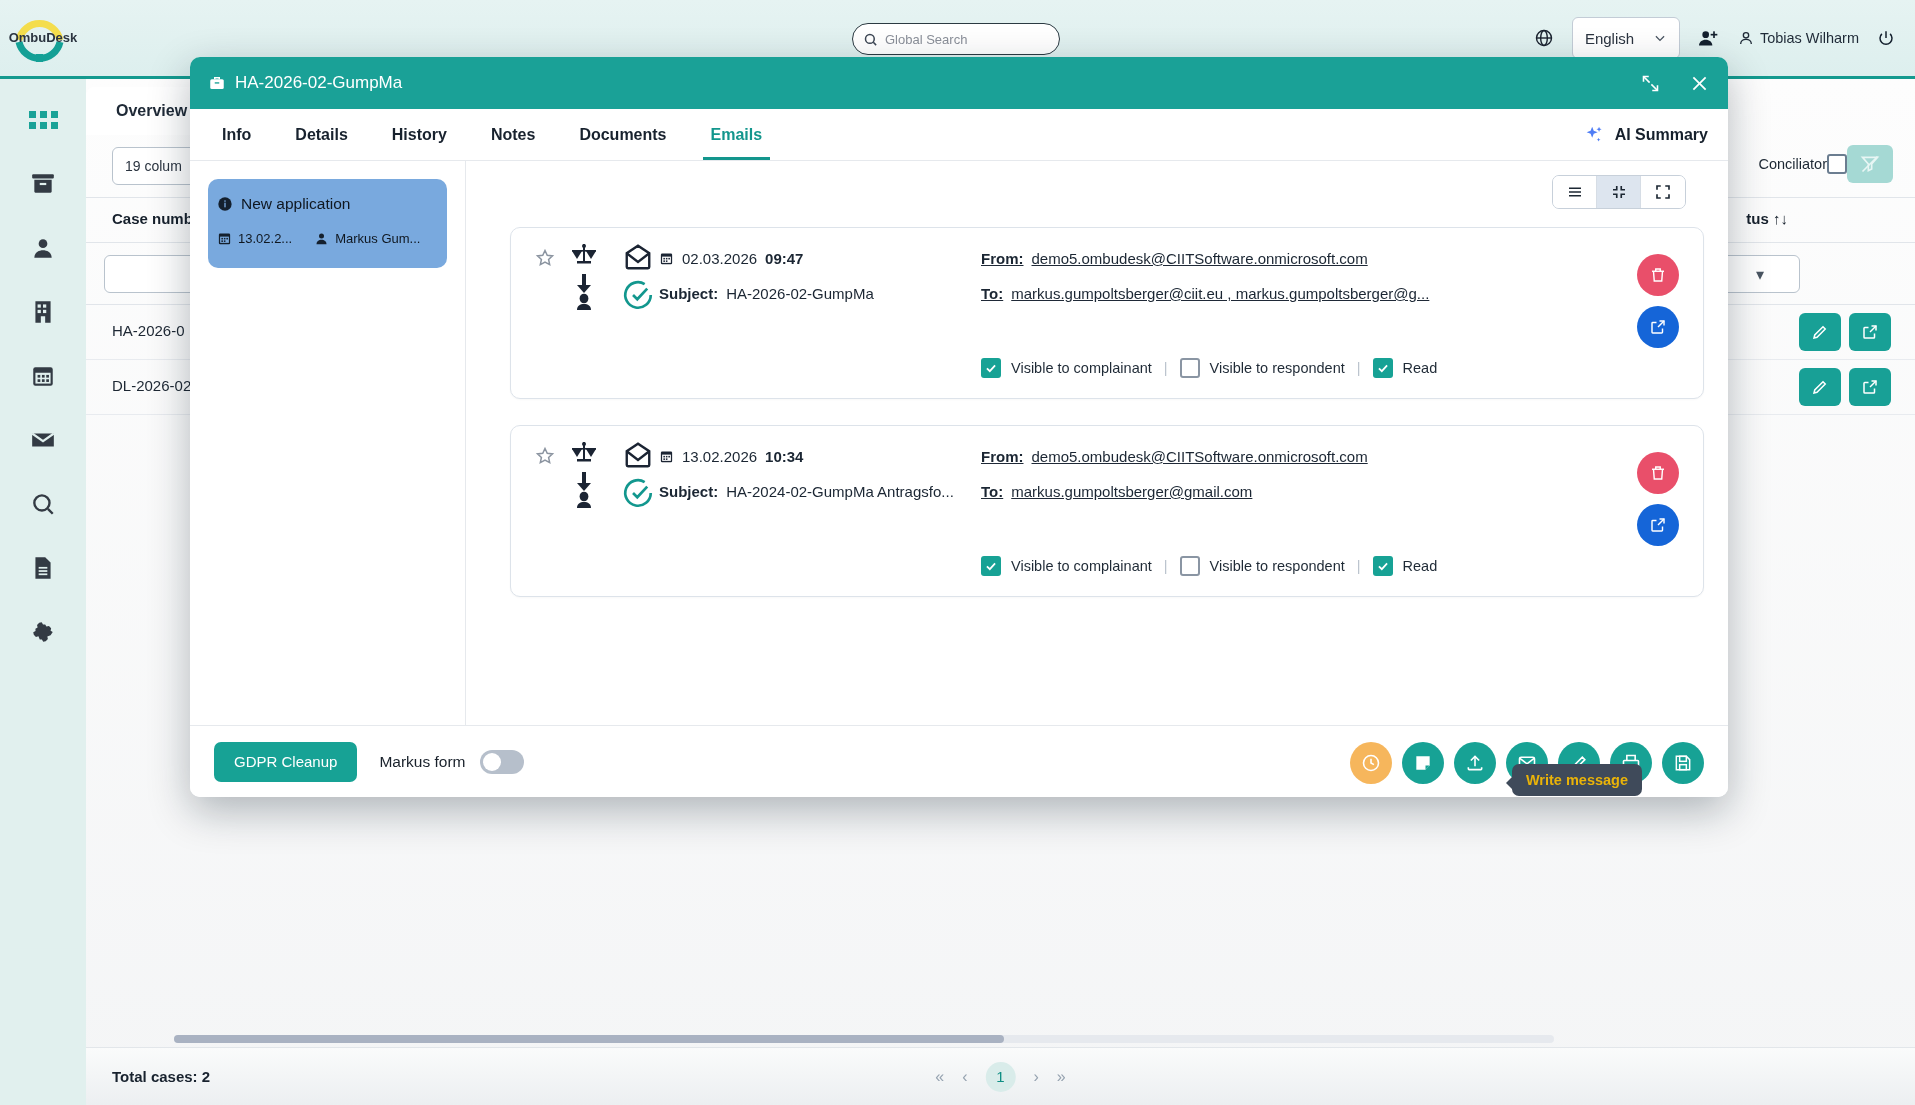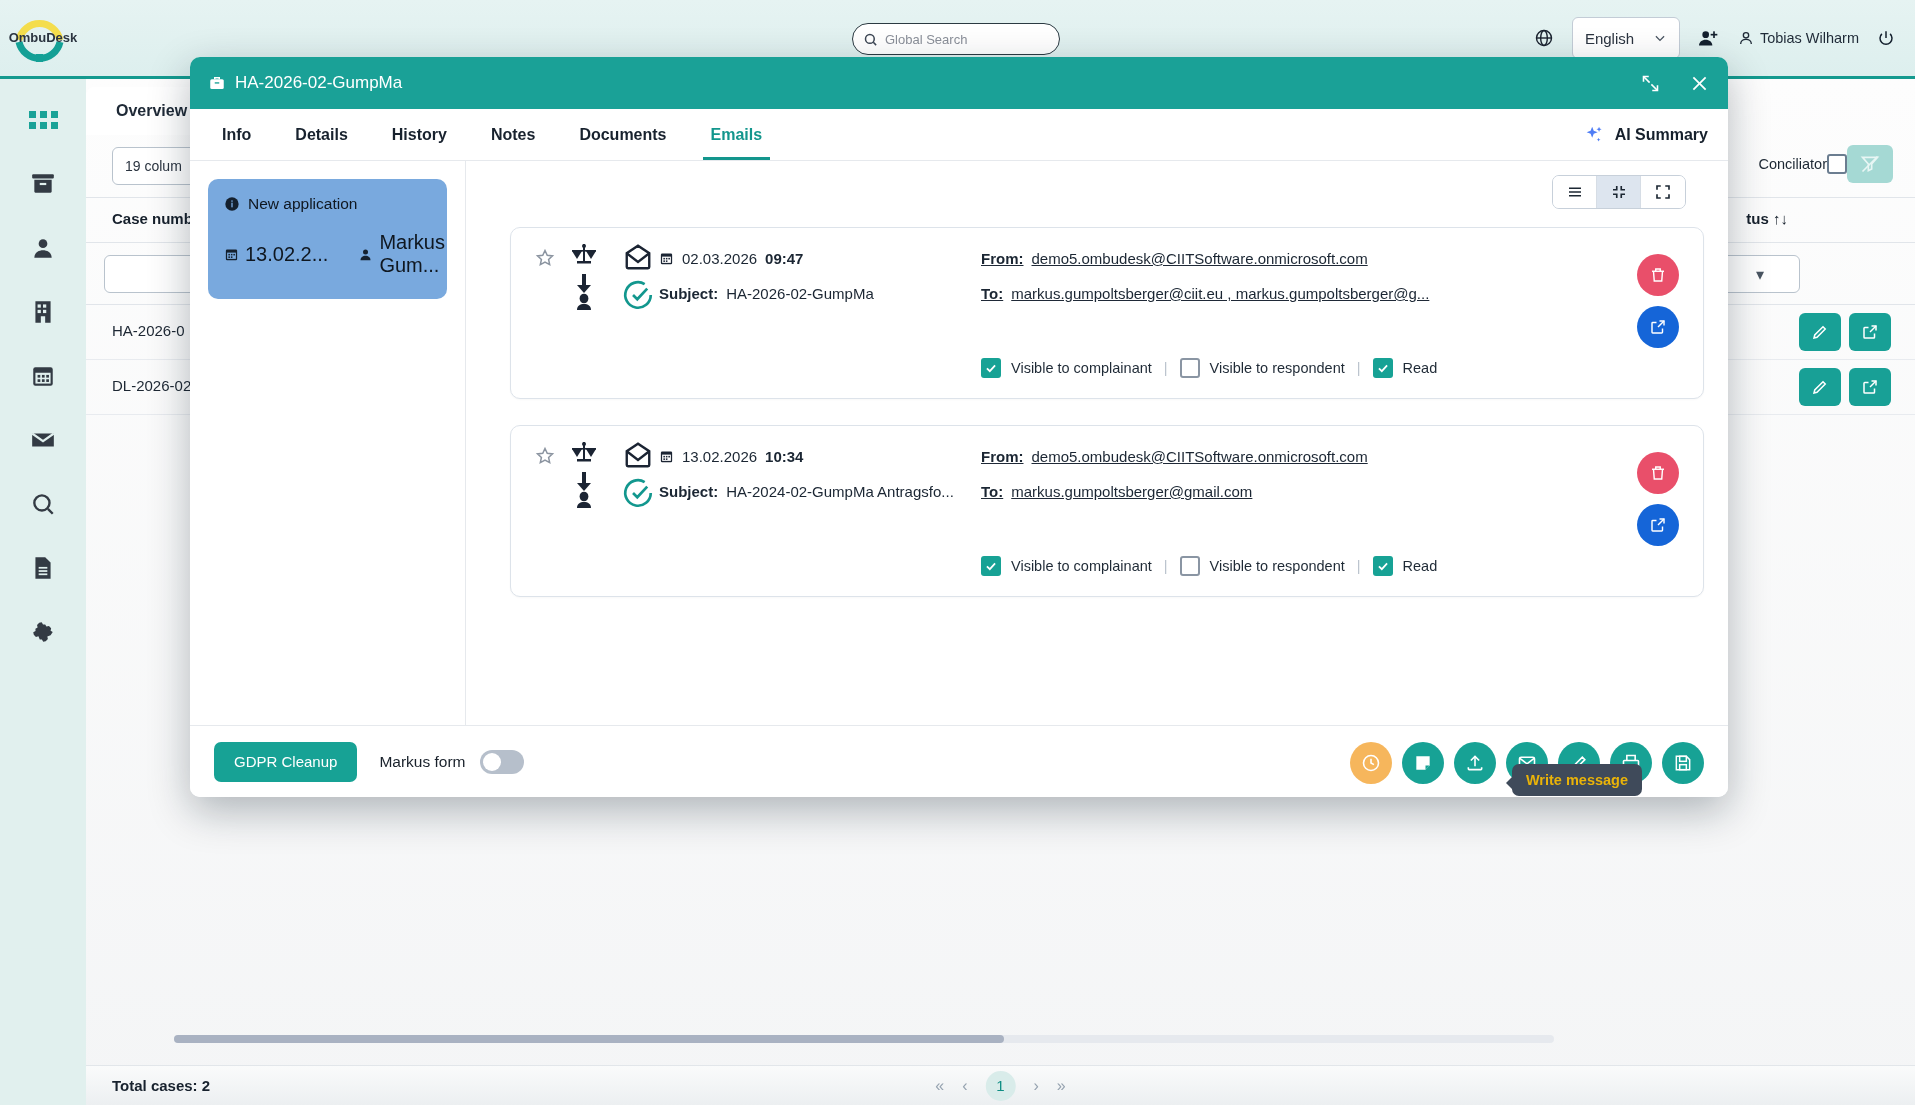--- a/index.html
+++ b/index.html
@@ -81,21 +81,21 @@
 
   .trow { position: absolute; left: 0; width: 100%; height: 55px; border-bottom: 1px solid #e8ebef; }
   .trow.r1 { top: 226px; }
   .trow.r2 { top: 281px; }
   .td-case { position:absolute; left: 26px; top: 17px; font-size: 15px; color:#1d2733; }
   .td-status { position:absolute; right: 190px; top: 20px; font-size: 14px; color:#1d2733; }
   .row-actions { position:absolute; right: 24px; top: 8px; display:flex; gap: 8px; }
   .act-btn { width: 42px; height: 38px; background: #18a096; border-radius: 6px; display:flex; align-items:center; justify-content:center; }
 
   .footerbar {
-    position: absolute; left: 0; bottom: 0; width: 100%; height: 40px;
+    position: absolute; left: 0; bottom: 0; width: 100%; height: 58px;
     background: linear-gradient(180deg,#fafbfb 0%, #eceff1 100%);
     border-top: 1px solid #e2e6ea; display:flex; align-items:center;
   }
   .total-cases { margin-left: 26px; font-size: 15px; font-weight: bold; color: #18222e; }
   .pager { position: absolute; left: 50%; transform: translateX(-50%); display:flex; align-items:center; gap: 18px; color:#96a3b0; font-size:16px; }
   .pager .pg-current {
     width: 30px; height: 30px; border-radius: 50%; background: #d9ecea; color: #0f8e84;
     display:flex; align-items:center; justify-content:center; font-size: 15px;
   }
   .hscroll {
@@ -133,24 +133,24 @@
   .ai-summary {
     position:absolute; right: 20px; top: 10px; height: 32px; display:flex; align-items:center; gap: 10px;
     font-size: 16px; font-weight: bold; color: #16202c; cursor: pointer;
   }
 
   .modal-body { flex: 1 1 auto; display: flex; min-height: 0; }
   .mb-left {
     width: 276px; flex: 0 0 276px; border-right: 1px solid #e6e9ed; padding: 18px 18px 0 18px;
   }
   .app-card {
-    background: #79a9de; border-radius: 10px; padding: 16px 16px 22px 16px; color: #0f1720; cursor: pointer;
+    background: #79a9de; border-radius: 10px; padding: 16px 16px 22px 9px; color: #0f1720; cursor: pointer;
   }
   .app-card-title { display:flex; align-items:center; gap: 8px; font-size: 15.5px; margin-bottom: 18px; }
-  .app-card-meta { display:flex; align-items:center; gap: 30px; font-size: 20px; }
+  .app-card-meta { display:flex; align-items:center; gap: 22px; font-size: 13px; }
   .app-card-meta span { display:flex; align-items:center; gap: 6px; }
 
   .mb-right { flex: 1 1 auto; padding: 18px 24px 0 44px; overflow: hidden; position: relative; }
   .view-toggle {
     position:absolute; right: 42px; top: 14px; display:flex; border:1px solid #c7d0da; border-radius: 7px; overflow:hidden; height: 34px;
   }
   .vt-btn { width: 44px; display:flex; align-items:center; justify-content:center; background:#fff; cursor:pointer; border-right:1px solid #d6dde5; }
   .vt-btn:last-child { border-right: none; }
   .vt-btn.active { background: #dde5ef; }
 

